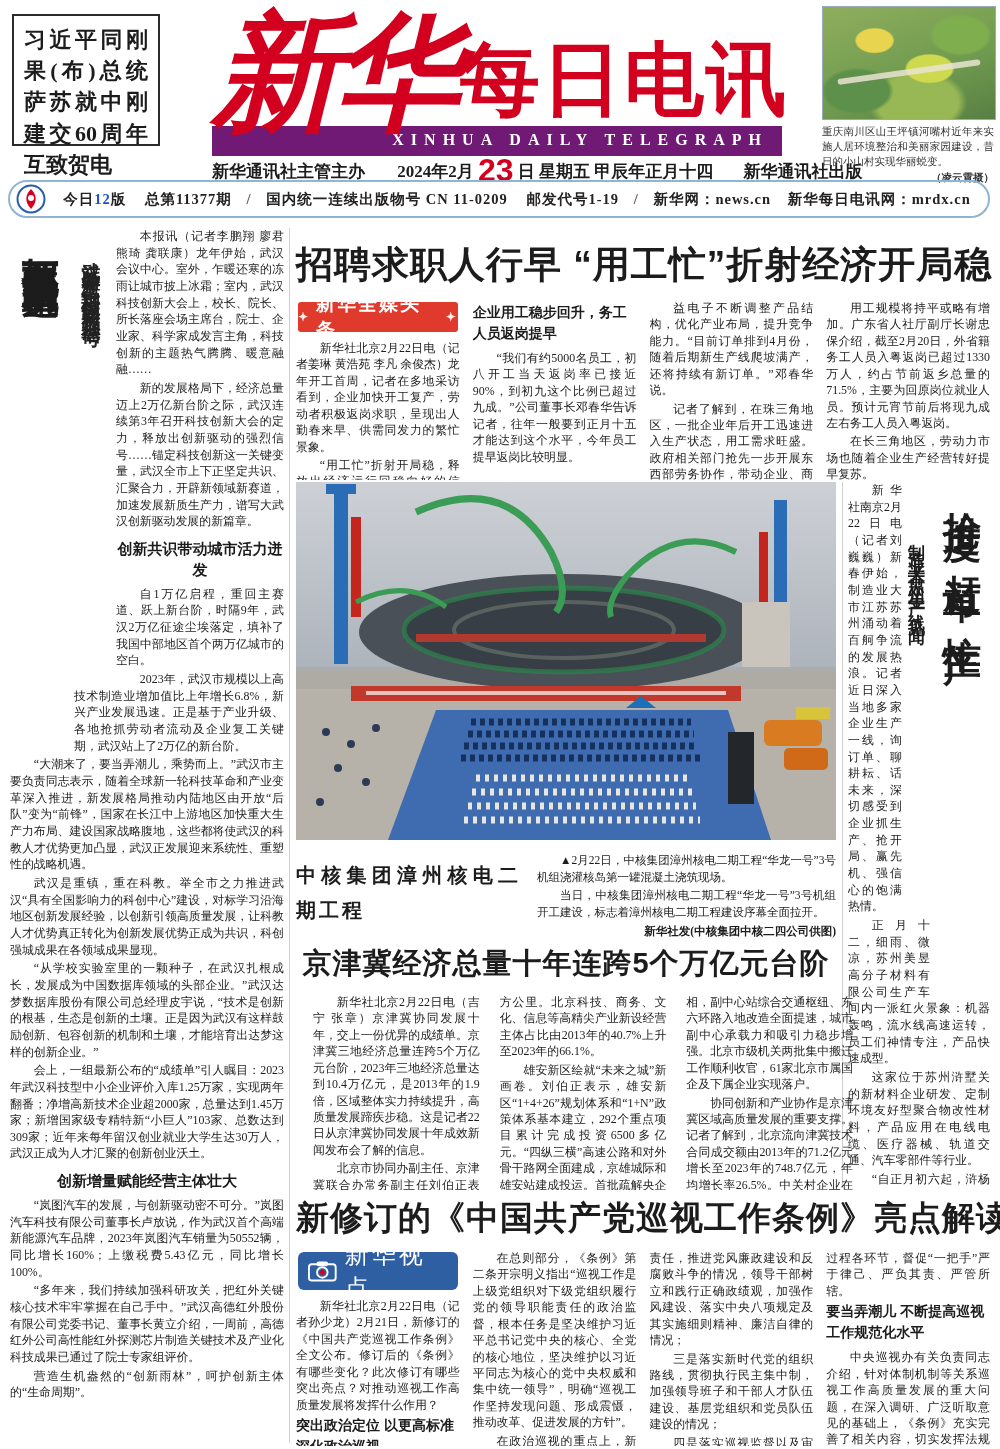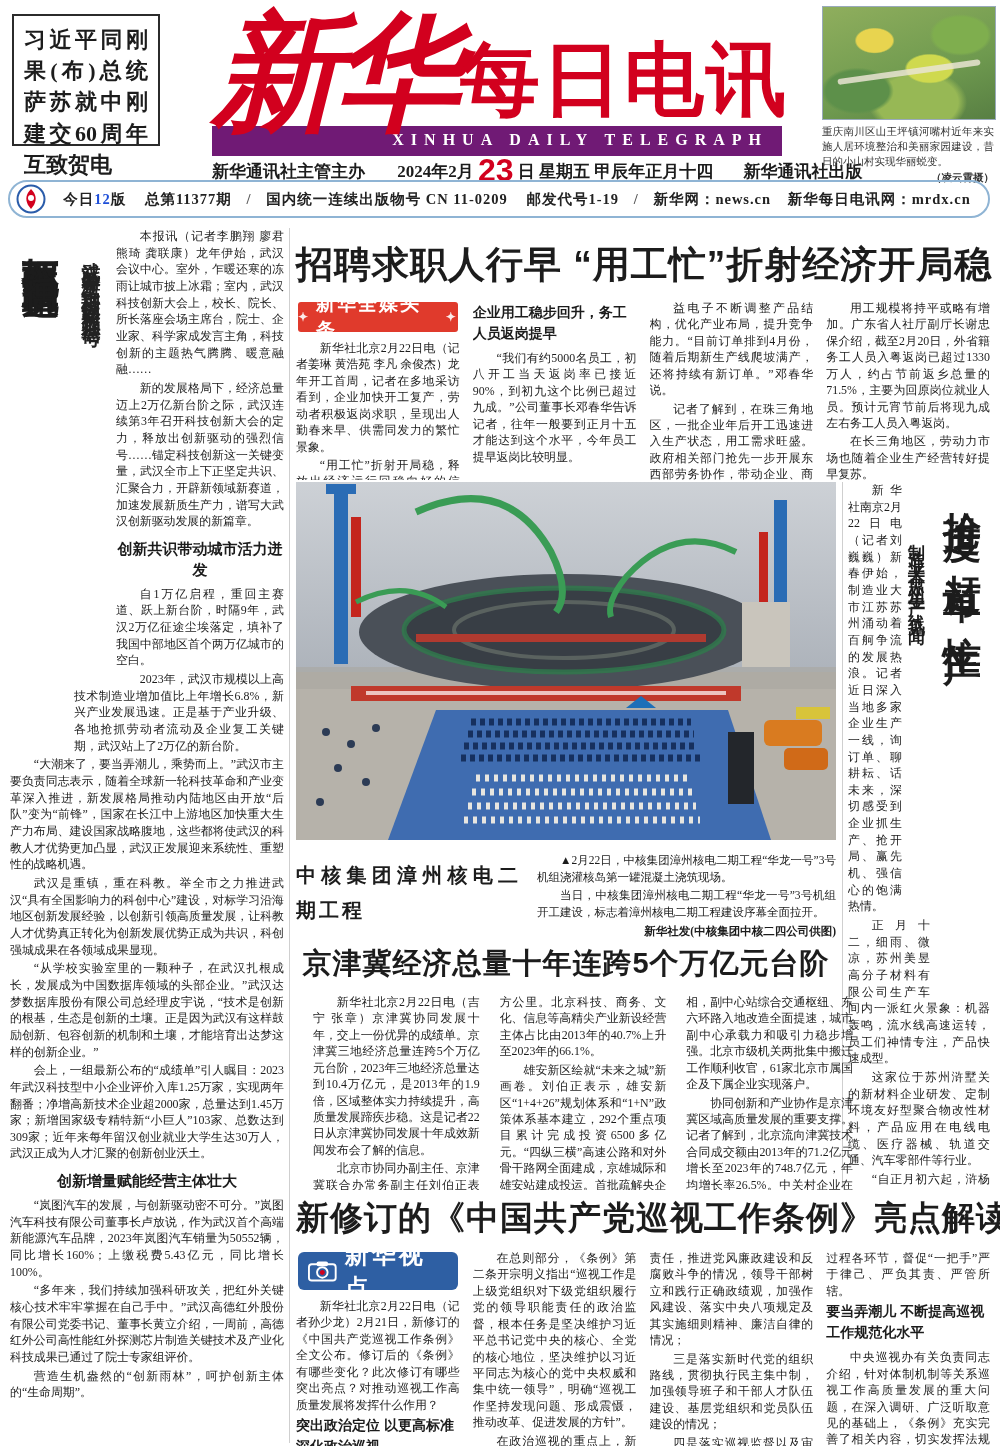--- a/index.html
+++ b/index.html
@@ -91,21 +91,21 @@
       line-height:56px;margin-left:4px;}
   .rv-sub{float:right;width:28px;height:360px;margin-top:48px;writing-mode:vertical-rl;
       text-orientation:upright;font-size:17px;font-weight:bold;letter-spacing:7px;line-height:28px;}
   
   .bot-head{position:absolute;left:296px;top:1196px;width:694px;font-family:"Liberation Sans",sans-serif;
       font-weight:900;font-size:33px;letter-spacing:1px;text-align:center;white-space:nowrap;}
   .bot-cols{position:absolute;left:296px;top:1250px;width:694px;height:196px;display:flex;gap:13px;
       font-size:11.9px;line-height:1.38;overflow:hidden;}
   .bot-cols .col{flex:1;overflow:hidden;}
   .badge-blue{display:flex;align-items:center;gap:8px;background:#2e5fa3;color:#fff;height:38px;
-      margin:2px 2px 8px 2px;padding:0 10px;font-family:"Liberation Sans",sans-serif;font-weight:bold;
+      margin:2px 2px 8px 2px;padding:0 10px;font-family:"Liberation Sans",sans-serif;font-weight:normal;
       font-size:24px;letter-spacing:3px;border-radius:6px;justify-content:center;}
 </style>
 </head>
 <body>
 
 <div class="page">
 
   <div class="tl-box">
     <span>习近平同刚果(布)总统萨苏就中刚建交60周年互致贺电</span>
   </div>

